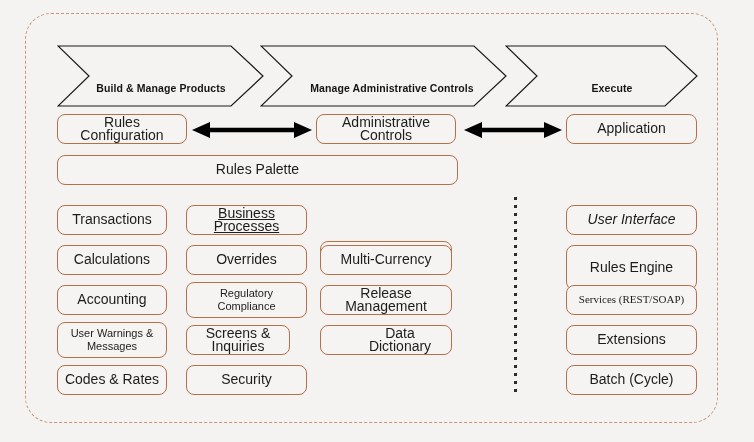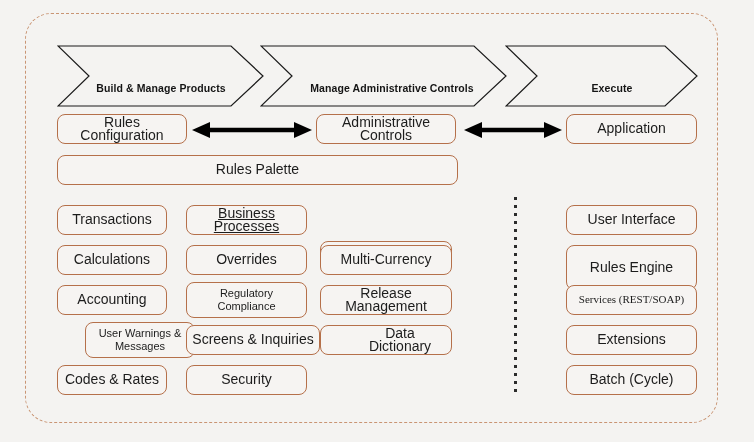--- a/index.html
+++ b/index.html
@@ -177,57 +177,57 @@
 
   <div class="rbox" style="left:57px;top:205px;width:110px;height:30px;">
     <span>Transactions</span>
   </div>
   <div class="rbox" style="left:57px;top:245px;width:110px;height:30px;">
     <span>Calculations</span>
   </div>
   <div class="rbox" style="left:57px;top:285px;width:110px;height:30px;">
     <span>Accounting</span>
   </div>
-  <div class="rbox small" style="left:57px;top:322px;width:110px;height:36px;margin-left:28px;">
+  <div class="rbox small" style="left:57px;top:322px;width:110px;height:36px;">
     <span>User Warnings &amp; Messages</span>
   </div>
   <div class="rbox" style="left:57px;top:365px;width:110px;height:30px;">
     <span>Codes &amp; Rates</span>
   </div>
 
   <div class="rbox" style="left:186px;top:205px;width:121px;height:30px;text-decoration:underline;">
     <span>Business Processes</span>
   </div>
   <div class="rbox" style="left:186px;top:245px;width:121px;height:30px;">
     <span>Overrides</span>
   </div>
   <div class="rbox small" style="left:186px;top:282px;width:121px;height:36px;">
     <span>Regulatory Compliance</span>
   </div>
-  <div class="rbox" style="left:186px;top:325px;width:134px;height:30px;">
+  <div class="rbox" style="left:186px;top:325px;width:104px;height:30px;">
     <span>Screens &amp; Inquiries</span>
   </div>
   <div class="rbox" style="left:186px;top:365px;width:121px;height:30px;justify-content:center;">
     <span>Security</span>
   </div>
 
   <div class="rbox" style="left:320px;top:205px;width:132px;height:30px;margin-top:36px;">
     <span>Multi-Language</span>
   </div>
   <div class="rbox" style="left:320px;top:245px;width:132px;height:30px;">
     <span>Multi-Currency</span>
   </div>
   <div class="rbox" style="left:320px;top:285px;width:132px;height:30px;">
     <span>Release Management</span>
   </div>
   <div class="rbox" style="left:320px;top:325px;width:132px;height:30px;padding-left:32px;">
     <span>Data Dictionary</span>
   </div>
 
-  <div class="rbox" style="left:566px;top:205px;width:131px;height:30px;">
+  <div class="rbox" style="left:566px;top:205px;width:131px;height:30px;font-style:italic;">
     <span>User Interface</span>
   </div>
   <div class="rbox" style="left:566px;top:245px;width:131px;height:45px;">
     <span>Rules Engine</span>
   </div>
   <div class="rbox small" style="left:566px;top:285px;width:131px;height:30px;font-family:Liberation Serif, serif;">
     <span>Services (REST/SOAP)</span>
   </div>
   <div class="rbox" style="left:566px;top:325px;width:131px;height:30px;">
     <span>Extensions</span>

